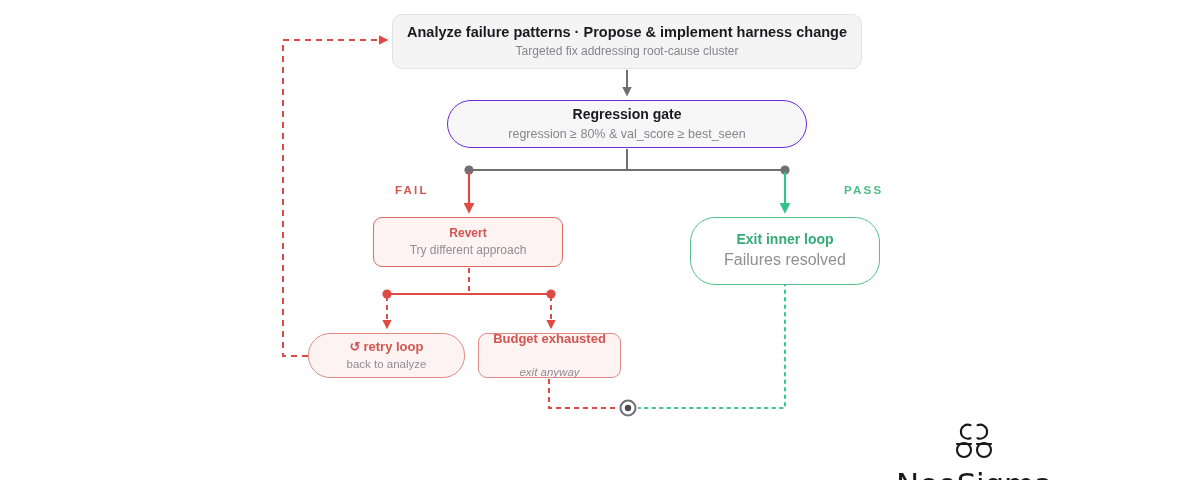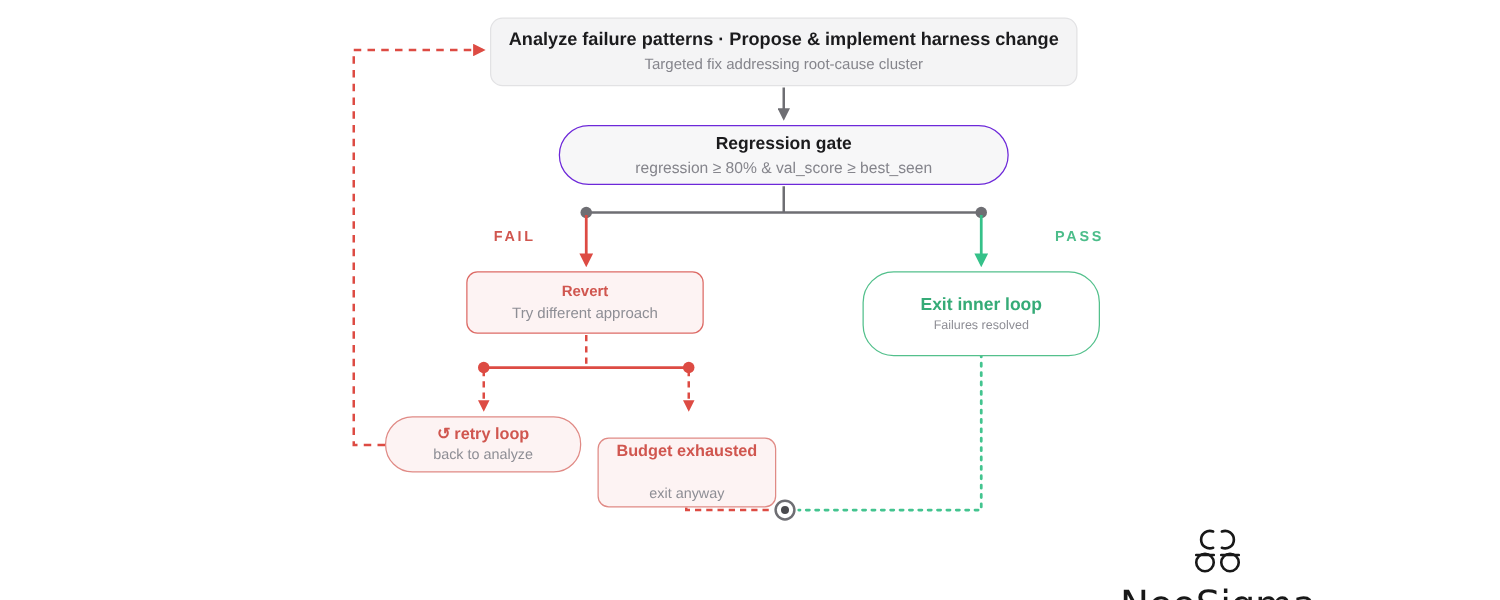--- a/index.html
+++ b/index.html
@@ -82,47 +82,47 @@
 
   
   #node-exit {
     left: 690px; top: 217px;
     width: 190px; height: 68px;
     background: #ffffff;
     border: 1.6px solid #53c08c;
     border-radius: 25px;
   }
   #node-exit .title { font-size: 14px; color: #35ab77; }
-  #node-exit .sub { font-size: 10px; color: #8e8e95; margin-top: 2px; }
+  #node-exit .sub { font-size: 16px; color: #8e8e95; margin-top: 2px; }
 
   
   #node-retry {
     left: 308px; top: 333px;
     width: 157px; height: 45px;
     background: #fdf3f3;
     border: 1.4px solid #e08a85;
     border-radius: 22px;
   }
   #node-retry .title { font-size: 13px; color: #d0564f; }
   #node-retry .sub { font-size: 11.5px; color: #8e8e95; margin-top: 1px; }
   #node-retry .loop-glyph {
     font-size: 13px;
     margin-right: 3px;
   }
 
   
   #node-budget {
-    left: 478px; top: 350px;
-    width: 143px; height: 56px;
+    left: 478px; top: 333px;
+    width: 143px; height: 45px;
     background: #fdf3f3;
     border: 1.4px solid #e08a85;
     border-radius: 9px;
   }
   #node-budget .title { font-size: 13px; color: #d0564f; }
-  #node-budget .sub { font-size: 11.5px; color: #8e8e95; margin-top: 18px; }
+  #node-budget .sub { font-size: 11.5px; color: #8e8e95; margin-top: 18px; font-style: italic; }
 
   
   .branch-label {
     position: absolute;
     font-size: 11.5px;
     font-weight: bold;
     letter-spacing: 2.2px;
   }
   #label-fail { left: 395px; top: 184px; color: #d0564f; }
   #label-pass { left: 828px; top: 184px; color: #4cbd8a; margin-left: 16px; }

